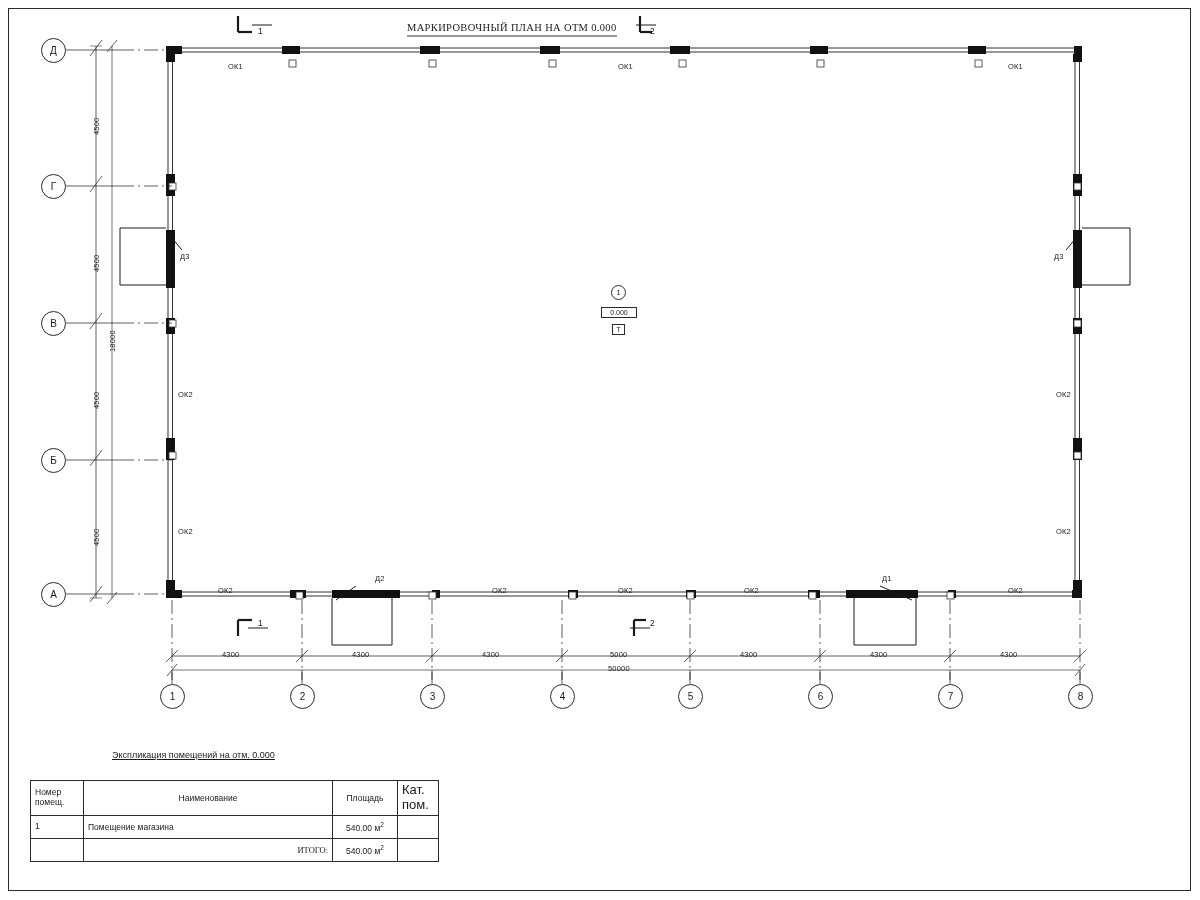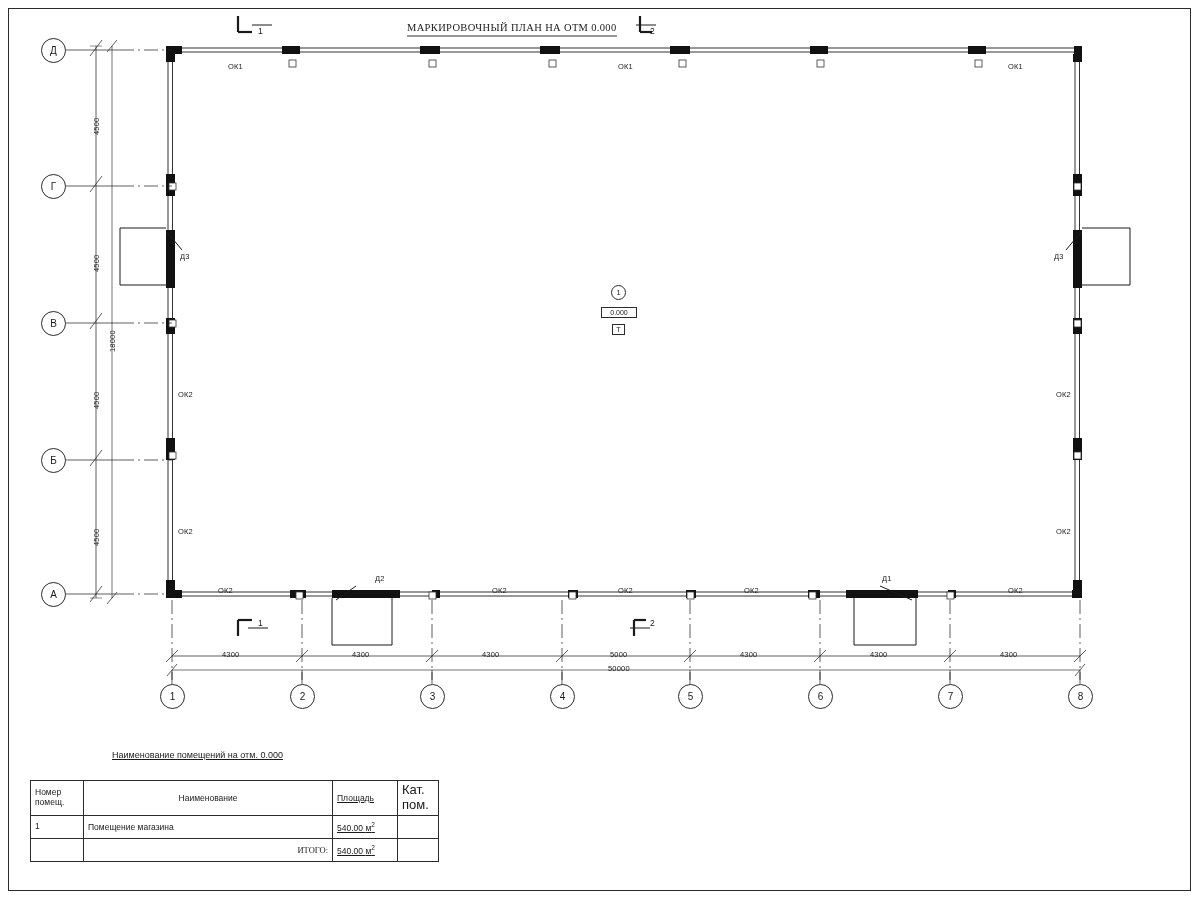--- a/index.html
+++ b/index.html
@@ -94,21 +94,21 @@
   }
   table.expl th, table.expl td {
     border: 1px solid #2b2b2b;
     padding: 2px 4px;
     font-weight: normal;
     vertical-align: middle;
     height: 18px;
   }
   .c-num { width: 44px; text-align: left; line-height: 1.15; }
   .c-name { width: 240px; text-align: left; margin-top: 8px; }
-  .c-area { width: 56px; text-align: left; text-decoration: underline; }
+  .c-area { width: 56px; text-align: center; }
   .c-kat { width: 32px; text-align: left; line-height: 1.15; font-size: 13px; }
   .right { text-align: right; font-family: Liberation Serif, serif; }
   sup { font-size: 6.5px; }
 </style>
 </head>
 <body>
 
 <div class="sheet">
   <div class="sheet-border"></div>
 
@@ -442,21 +442,21 @@
 
   <div class="t small" style="left:180px; top:252px;">Д3</div>
   <div class="t small" style="left:1054px; top:252px;">Д3</div>
   <div class="t small" style="left:358px; top:574px;margin-left:17px;">Д2</div>
   <div class="t small" style="left:882px; top:574px;">Д1</div>
 
   <div class="bubble small" style="left:611px; top:285px;">1</div>
   <div class="levelbox" style="left:601px; top:307px; width:36px;">0.000</div>
   <div class="levelbox" style="left:612px; top:324px; width:13px;">Т</div>
 
-  <div class="expl-title">Наименование помещений на отм. 0.000</div>
+  <div class="expl-title">Экспликация помещений на отм. 0.000</div>
 
   <table class="expl">
     <thead>
       <tr>
         <th class="c-num">
           <span>Номер</span><br>
           <span>помещ.</span>
         </th>
         <th class="c-name" style="text-align:center;">Наименование</th>
         <th class="c-area">Площадь</th>

